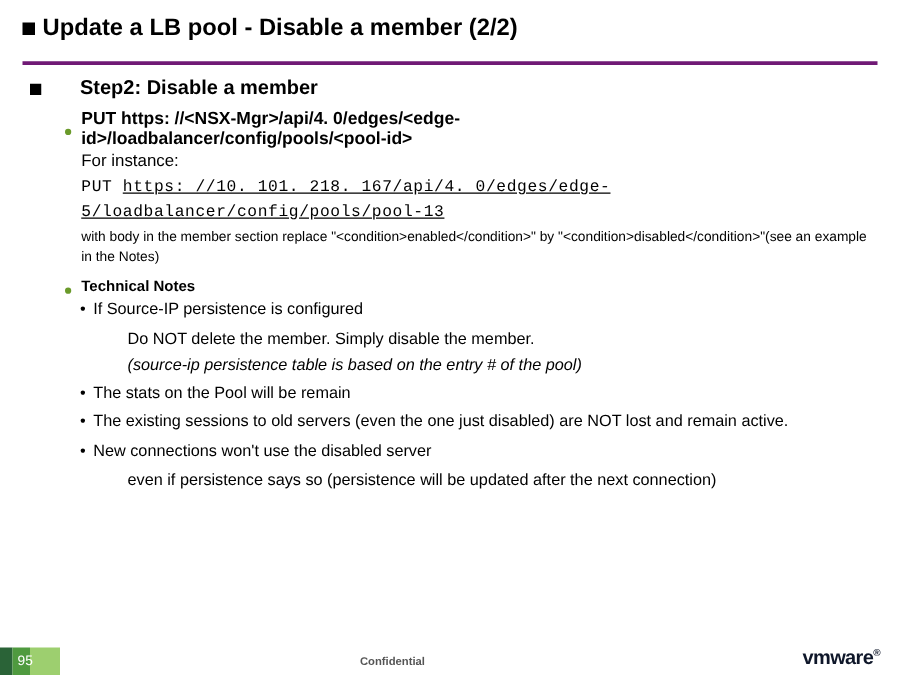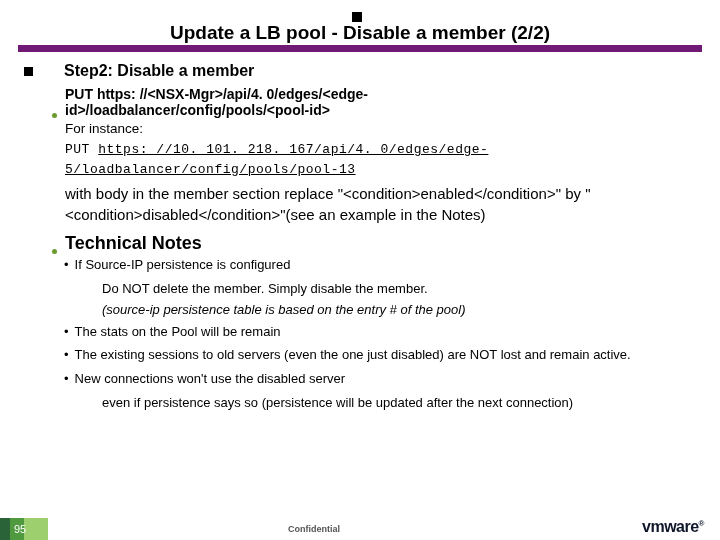--- a/index.html
+++ b/index.html
@@ -13,24 +13,23 @@
   }
   .slide {
     width: 720px;
     height: 540px;
     position: relative;
     padding: 12px 18px 0 18px;
   }
   .title-row {
     display: flex;
     align-items: center;
-    border-bottom: 7px solid #701a75;
-    padding-bottom: 1px;
+    border-bottom: 3px solid #701a75;
+    padding-bottom: 15px;
     margin-bottom: 10px;
-    flex-direction: column;
   }
   .title-bullet {
     width: 10px; height: 10px; background: #000; margin-right: 6px;
   }
   .title {
     font-size: 19px;
     font-weight: bold;
     color: #000;
   }
   .step-row {
@@ -43,21 +42,21 @@
   .step-bullet {
     width: 9px; height: 9px; background: #000; margin-right: 8px;
   }
   .step-title {
     font-size: 16px; font-weight: bold;
   }
   .level2 {
     margin-left: 34px;
     font-size: 14px;
   }
-  .dot-row { display: flex; align-items: flex-end; margin-bottom: 2px; }
+  .dot-row { display: flex; align-items: center; margin-bottom: 2px; }
   .green-dot {
     width: 5px; height: 5px; border-radius: 50%;
     background: #6a9a2a; margin-top: 7px; margin-right: 8px; flex-shrink: 0;
   }
   .bold { font-weight: bold; }
   .sub-line {
     margin-left: 47px;
     font-size: 13.5px;
     margin-bottom: 4px;
     line-height: 1.35;
@@ -65,21 +64,21 @@
   .sub-line.tight { margin-bottom: 2px; }
   .code {
     font-family: Liberation Mono, monospace;
     font-size: 13px;
     text-decoration: underline;
     line-height: 1.5;
     letter-spacing: 0.5px;
   }
   .note-body {
     margin-left: 47px;
-    font-size: 15px;
+    font-size: 11px;
     line-height: 1.4;
     margin-bottom: 8px;
   }
   .tech-list {
     margin-left: 46px;
     font-size: 13px;
   }
   .tech-list .item {
     display: flex;
     align-items: flex-start;
@@ -171,21 +170,21 @@
   <div class="sub-line">
     <span class="code" style="text-decoration:none">PUT </span><span class="code">https: //10. 101. 218. 167/api/4. 0/edges/edge-</span><br>
     <span class="code">5/loadbalancer/config/pools/pool-13</span>
   </div>
 
   <div class="note-body">with body in the member section replace "&lt;condition&gt;enabled&lt;/condition&gt;" by "&lt;condition&gt;disabled&lt;/condition&gt;"(see an example in the Notes)</div>
 
   <div class="level2">
     <div class="dot-row">
       <div class="green-dot"></div>
-      <div class="bold" style="font-size:18px">Technical Notes</div>
+      <div class="bold" style="font-size:12px">Technical Notes</div>
     </div>
   </div>
 
   <div class="tech-list">
     <div class="item">
       <span class="tdot">•</span>
       <span>If Source-IP persistence is configured</span>
     </div>
   </div>
   <div class="tech-sub">Do NOT delete the member. Simply disable the member.</div>

